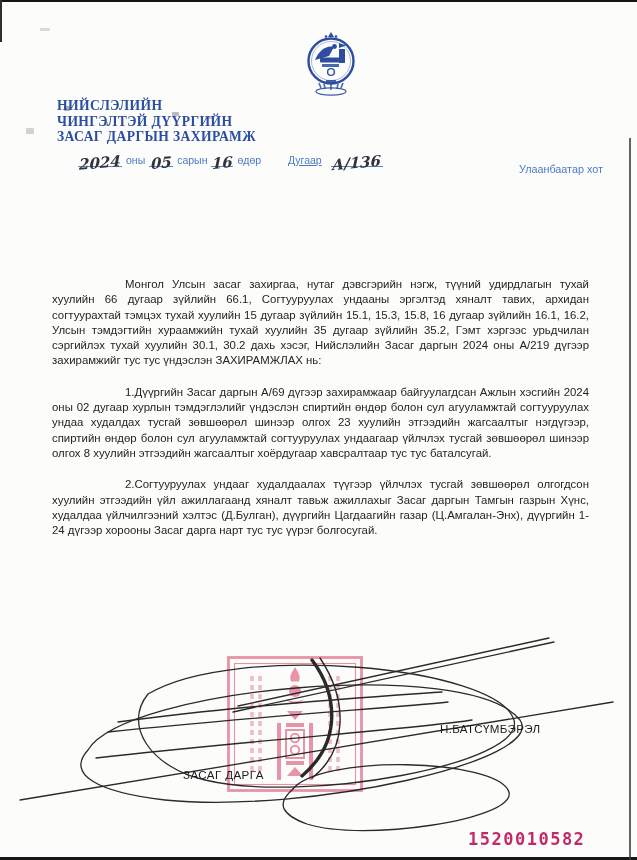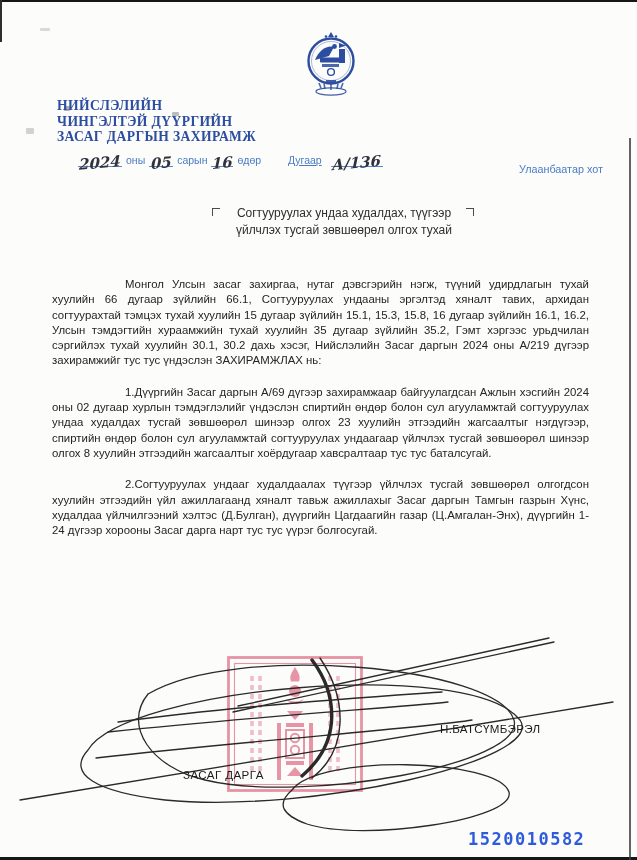--- a/index.html
+++ b/index.html
@@ -59,21 +59,21 @@
   .bodytext p{margin:16px 0 15px 0;text-indent:73px;}
 
   .stamp{position:absolute;left:225px;top:654px;width:140px;height:140px;z-index:1;}
   .sig-ink{position:absolute;left:0;top:628px;width:637px;height:228px;z-index:3;pointer-events:none;}
   .sig-title{position:absolute;left:183px;top:727px;font-size:11.6px;letter-spacing:.4px;color:#1b1b1b;z-index:1;margin-top:41px;}
   .sig-name{position:absolute;left:440px;top:722px;font-size:11.6px;letter-spacing:.3px;color:#1b1b1b;z-index:1;}
 
   .serial{
     position:absolute;left:468px;top:829px;z-index:4;
     font-family:"DejaVu Sans Mono",monospace;font-weight:700;
-    font-size:17px;letter-spacing:1.5px;color:#1d4ed8;opacity:.92;
+    font-size:17px;letter-spacing:1.5px;color:#be185d;opacity:.92;
   }
 </style>
 </head>
 <body>
 
 <div class="page">
 
   <div class="edge-top"></div>
   <div class="edge-bottom"></div>
   <div class="edge-right"></div>
@@ -126,25 +126,20 @@
       <span class="blank b-day"><span class="hand">16</span></span>
       <span class="lbl">өдөр</span>
     </div>
     <div class="dl-center">
       <span class="lbl">Дугаар</span>
       <span class="blank b-num"><span class="hand">А/136</span></span>
     </div>
     <div class="dl-right">Улаанбаатар хот</div>
   </div>
 
-  <div class="title-wrap">
-    <span class="corner c-tl"></span>
-    <span class="corner c-tr"></span>
-    <div>Согтууруулах ундаа худалдах, түүгээр үйлчлэх тусгай зөвшөөрөл олгох тухай</div>
-  </div>
 
   <div class="bodytext">
     <p>Монгол Улсын засаг захиргаа, нутаг дэвсгэрийн нэгж, түүний удирдлагын тухай хуулийн 66 дугаар зүйлийн 66.1, Согтууруулах ундааны эргэлтэд хяналт тавих, архидан согтуурахтай тэмцэх тухай хуулийн 15 дугаар зүйлийн 15.1, 15.3, 15.8, 16 дугаар зүйлийн 16.1, 16.2, Улсын тэмдэгтийн хураамжийн тухай хуулийн 35 дугаар зүйлийн 35.2, Гэмт хэргээс урьдчилан сэргийлэх тухай хуулийн 30.1, 30.2 дахь хэсэг, Нийслэлийн Засаг даргын 2024 оны А/219 дүгээр захирамжийг тус тус үндэслэн ЗАХИРАМЖЛАХ нь:</p>
     <p>1.Дүүргийн Засаг даргын А/69 дүгээр захирамжаар байгуулагдсан Ажлын хэсгийн 2024 оны 02 дугаар хурлын тэмдэглэлийг үндэслэн спиртийн өндөр болон сул агууламжтай согтууруулах ундаа худалдах тусгай зөвшөөрөл шинээр олгох 23 хуулийн этгээдийн жагсаалтыг нэгдүгээр, спиртийн өндөр болон сул агууламжтай согтууруулах ундаагаар үйлчлэх тусгай зөвшөөрөл шинээр олгох 8 хуулийн этгээдийн жагсаалтыг хоёрдугаар хавсралтаар тус тус баталсугай.</p>
     <p>2.Согтууруулах ундааг худалдаалах түүгээр үйлчлэх тусгай зөвшөөрөл олгогдсон хуулийн этгээдийн үйл ажиллагаанд хяналт тавьж ажиллахыг Засаг даргын Тамгын газрын Хүнс, худалдаа үйлчилгээний хэлтэс (Д.Булган), дүүргийн Цагдаагийн газар (Ц.Амгалан-Энх), дүүргийн 1-24 дүгээр хорооны Засаг дарга нарт тус тус үүрэг болгосугай.</p>
   </div>
 
   <div class="stamp">
     <svg viewBox="0 0 140 140" width="140" height="140">
       <g stroke="#e2798f" fill="none" opacity="0.8">

